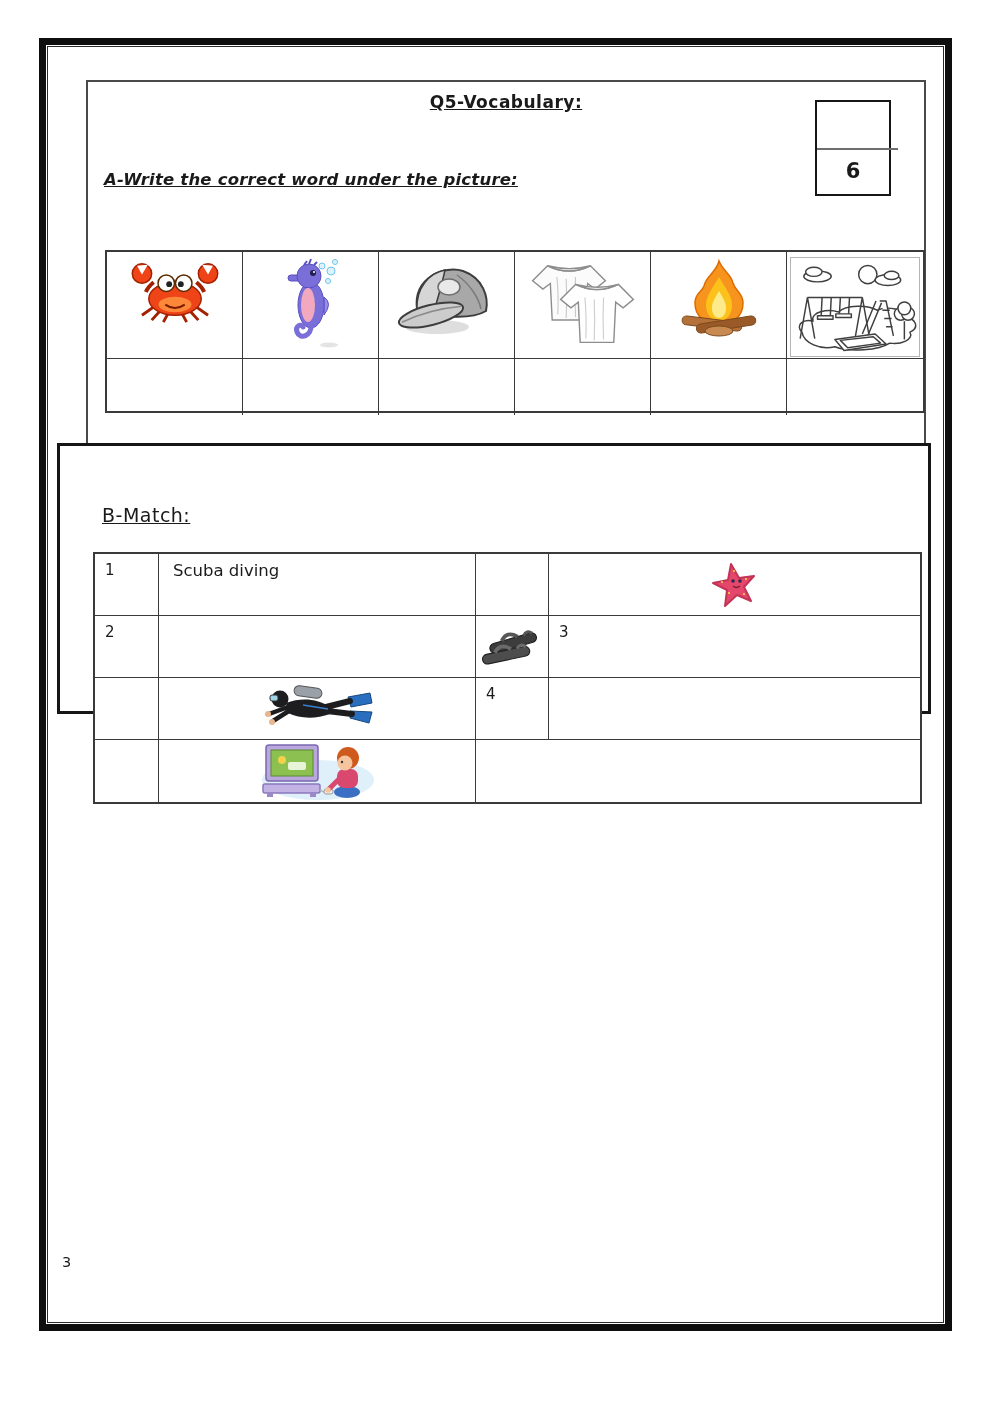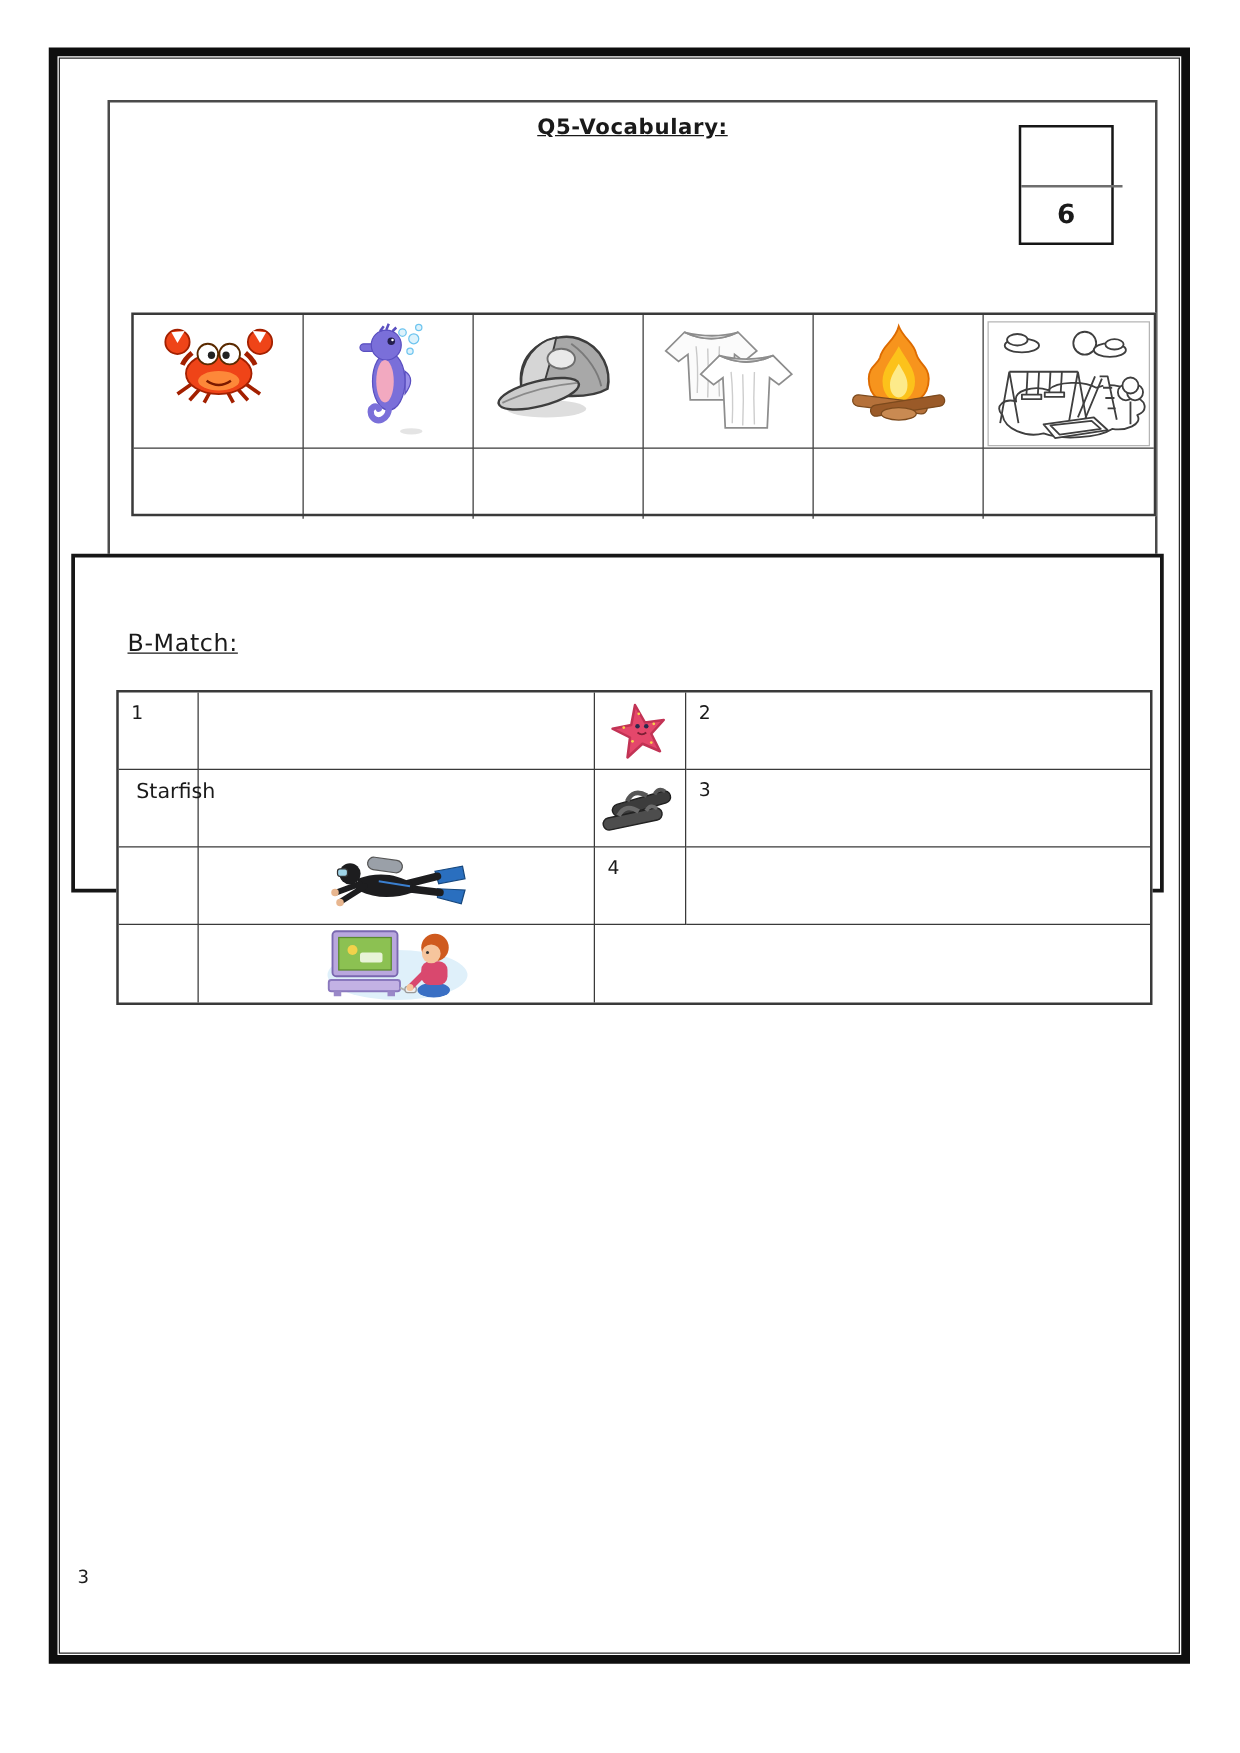--- a/index.html
+++ b/index.html
@@ -95,20 +95,21 @@
 <div class="box-a">
 
   <div class="title-a">Q5-Vocabulary:</div>
 
   <div class="score-box">
     <div class="cell-top"></div>
     <div class="divider"></div>
     <div class="cell-bottom">6</div>
   </div>
 
+  <div class="instruction-a">A-Write the correct word under the picture:</div>
 
 
   <div class="table-a">
 
     <div class="pic-cell">
       <svg width="100" height="68" viewBox="0 0 100 70">
         <g stroke="#a32000" stroke-width="1.5" fill="#ef4418">
           <path d="M28,26 Q22,31 20,36" fill="none" stroke-width="4"></path>
           <path d="M72,26 Q78,31 80,36" fill="none" stroke-width="4"></path>
           <circle cx="16" cy="17" r="10"></circle>
@@ -221,39 +222,39 @@
   </div>
 </div>
 
 <div class="box-b">
 
   <div class="title-b">B-Match:</div>
 
   <div class="table-b">
 
     <div class="num-cell">1</div>
+    <div class="label-cell">Scuba diving</div>
     <div></div>
     <div class="match-img-cell">
       <svg width="50" height="52" viewBox="0 0 50 52">
         <polygon points="21,5 29,19 44,17 34,28 41,42 27,36 15,47 17,31 3,24 18,21" fill="#e4476b" stroke="#c23355" stroke-width="2" stroke-linejoin="round"></polygon>
         <circle cx="23" cy="22" r="1.8" fill="#2a2a4d"></circle>
         <circle cx="30" cy="22" r="1.8" fill="#2a2a4d"></circle>
         <path d="M23,27 Q26.5,30 30,27" fill="none" stroke="#7c1f35" stroke-width="1.5"></path>
         <g fill="#f6d34a">
           <circle cx="12" cy="23" r="1.1"></circle>
             <circle cx="36" cy="20" r="1.1"></circle>
             <circle cx="34" cy="35" r="1.1"></circle>
           <circle cx="19" cy="34" r="1.1"></circle>
             <circle cx="24" cy="12" r="1.1"></circle>
         </g>
       </svg>
     </div>
 
     <div class="num-cell">2</div>
-    <div class="label-cell">Starfish</div>
     <div></div>
     <div class="match-img-cell">
       <svg width="96" height="52" viewBox="0 0 96 52">
         <g transform="rotate(-16 50 22)">
           <rect x="18" y="14" width="64" height="13" rx="6.5" fill="#3c3c3c" stroke="#1f1f1f" stroke-width="1.5"></rect>
           <path d="M36,14 Q46,2 58,14" fill="none" stroke="#565656" stroke-width="5"></path>
           <path d="M66,15 Q72,8 78,15" fill="none" stroke="#565656" stroke-width="4"></path>
         </g>
         <g transform="rotate(-12 42 36)">
           <rect x="8" y="30" width="64" height="13" rx="6.5" fill="#4d4d4d" stroke="#222" stroke-width="1.5"></rect>

